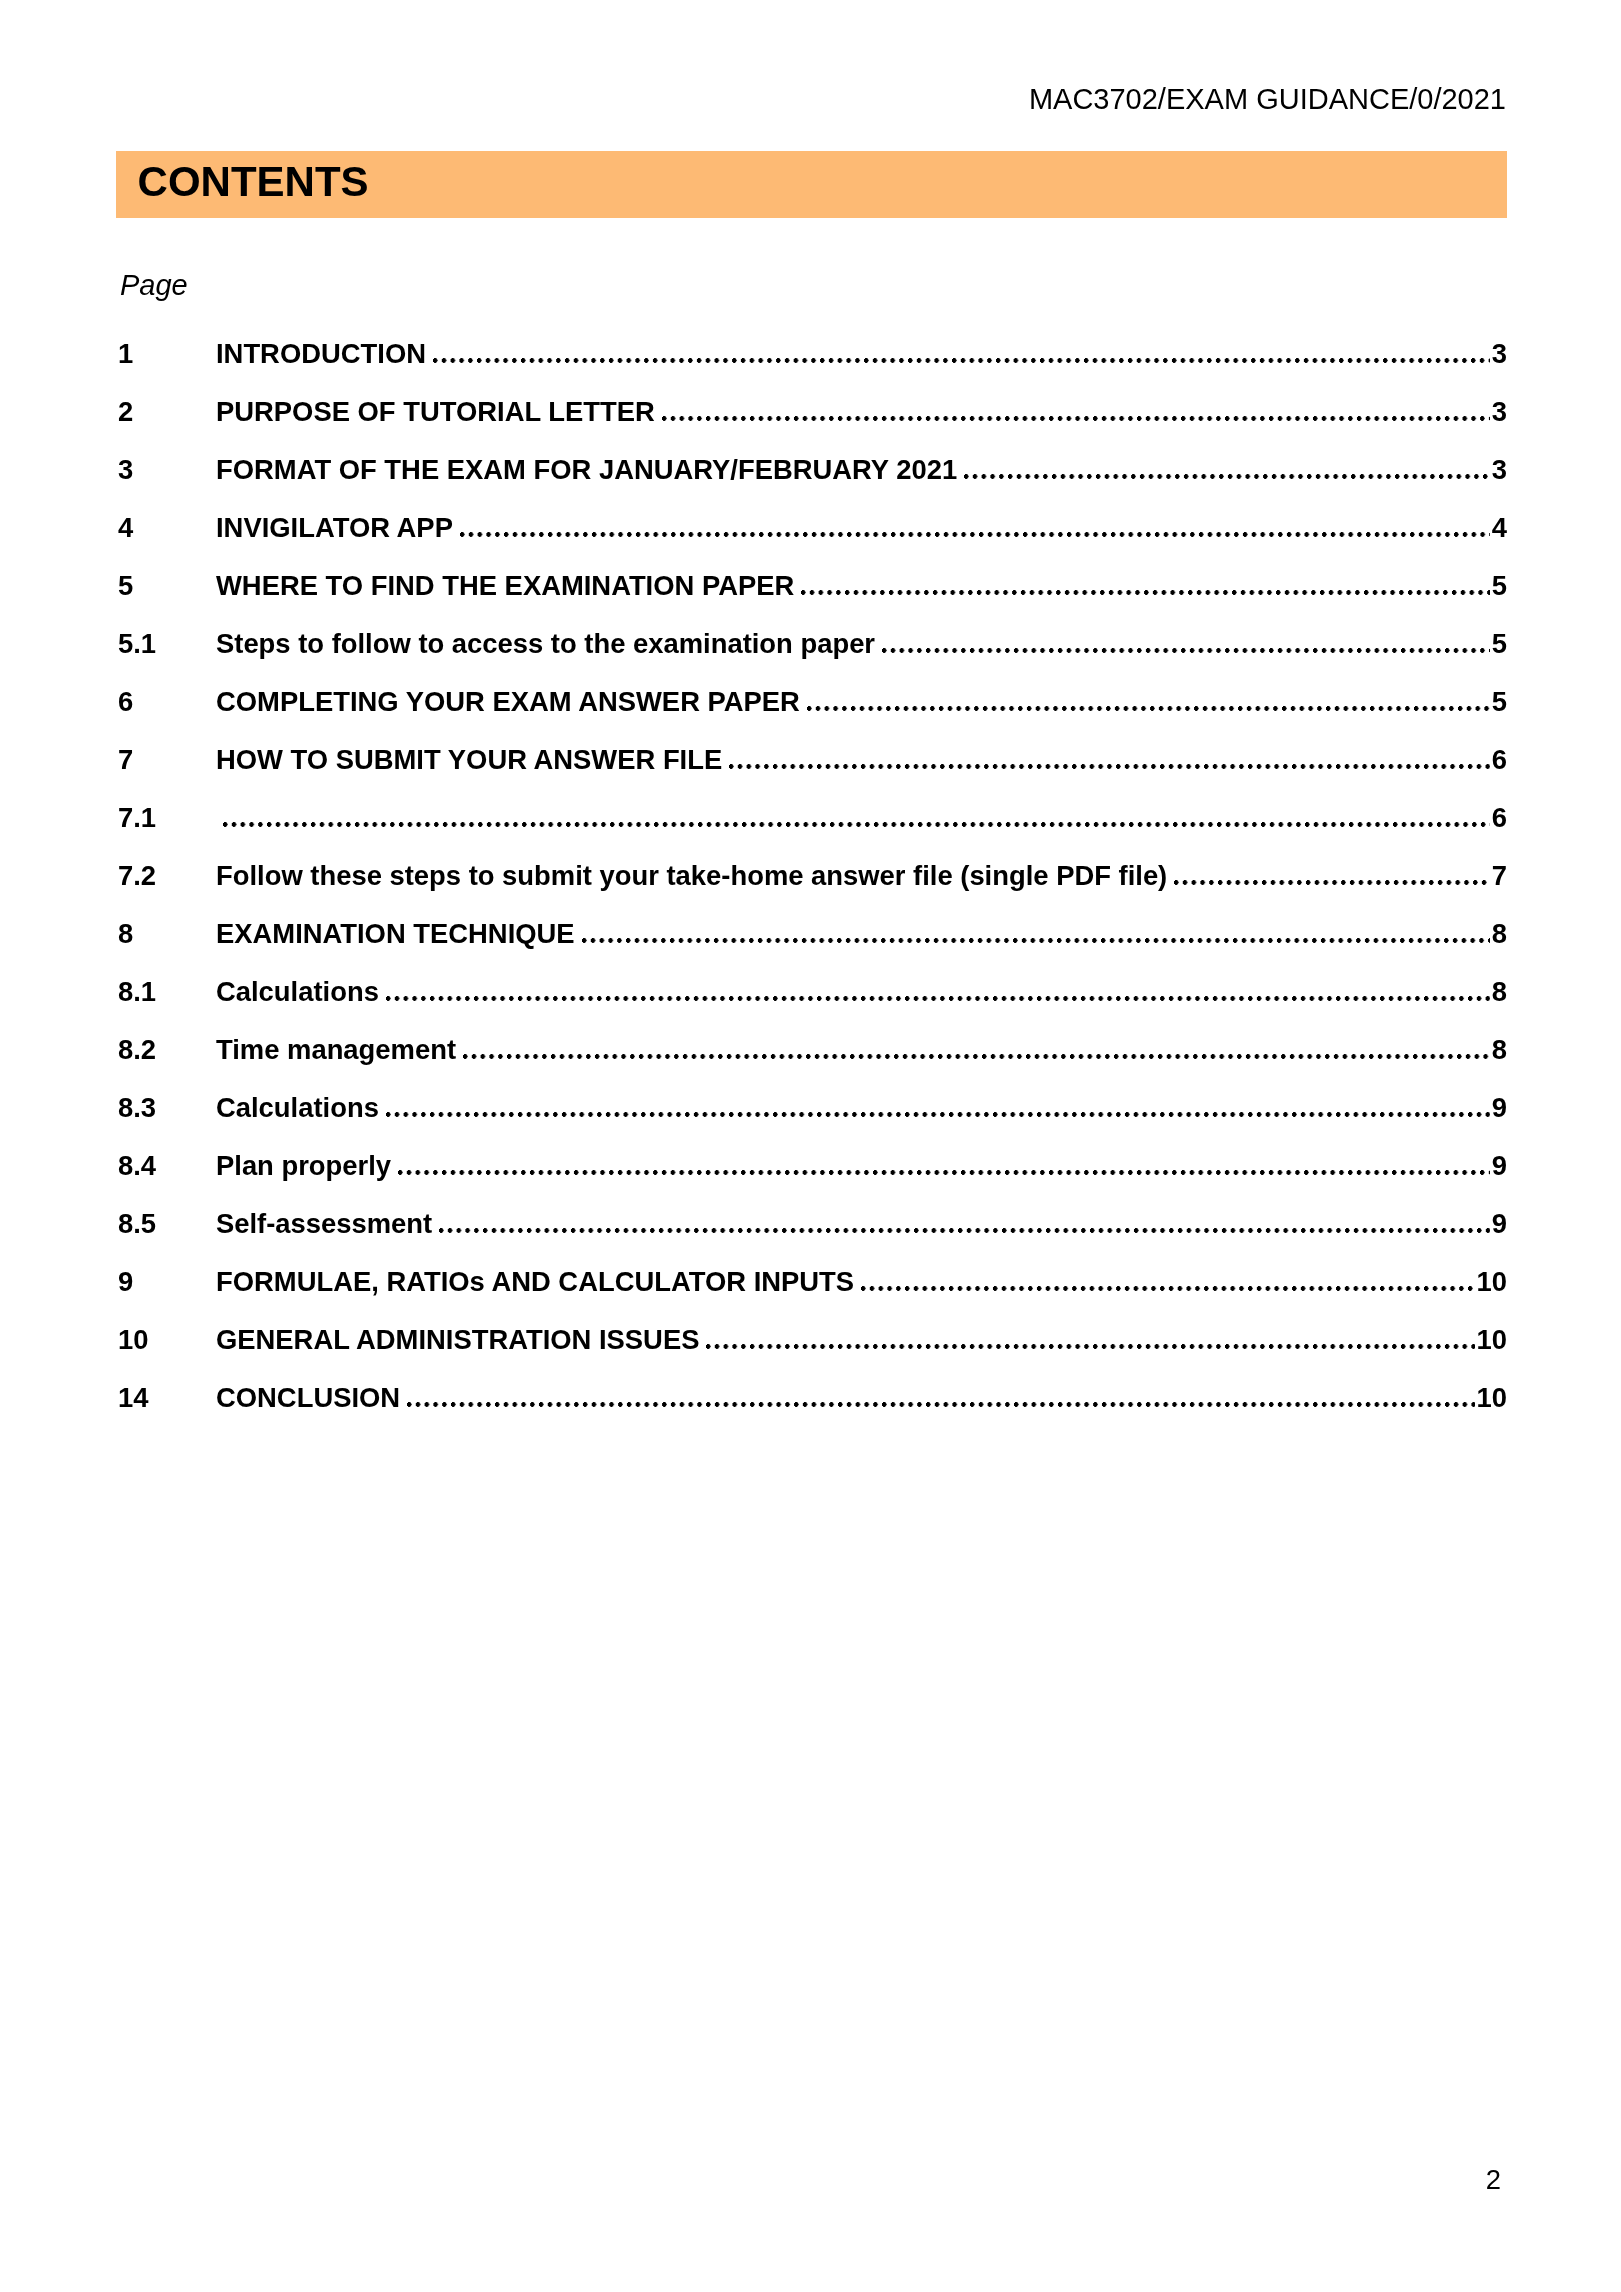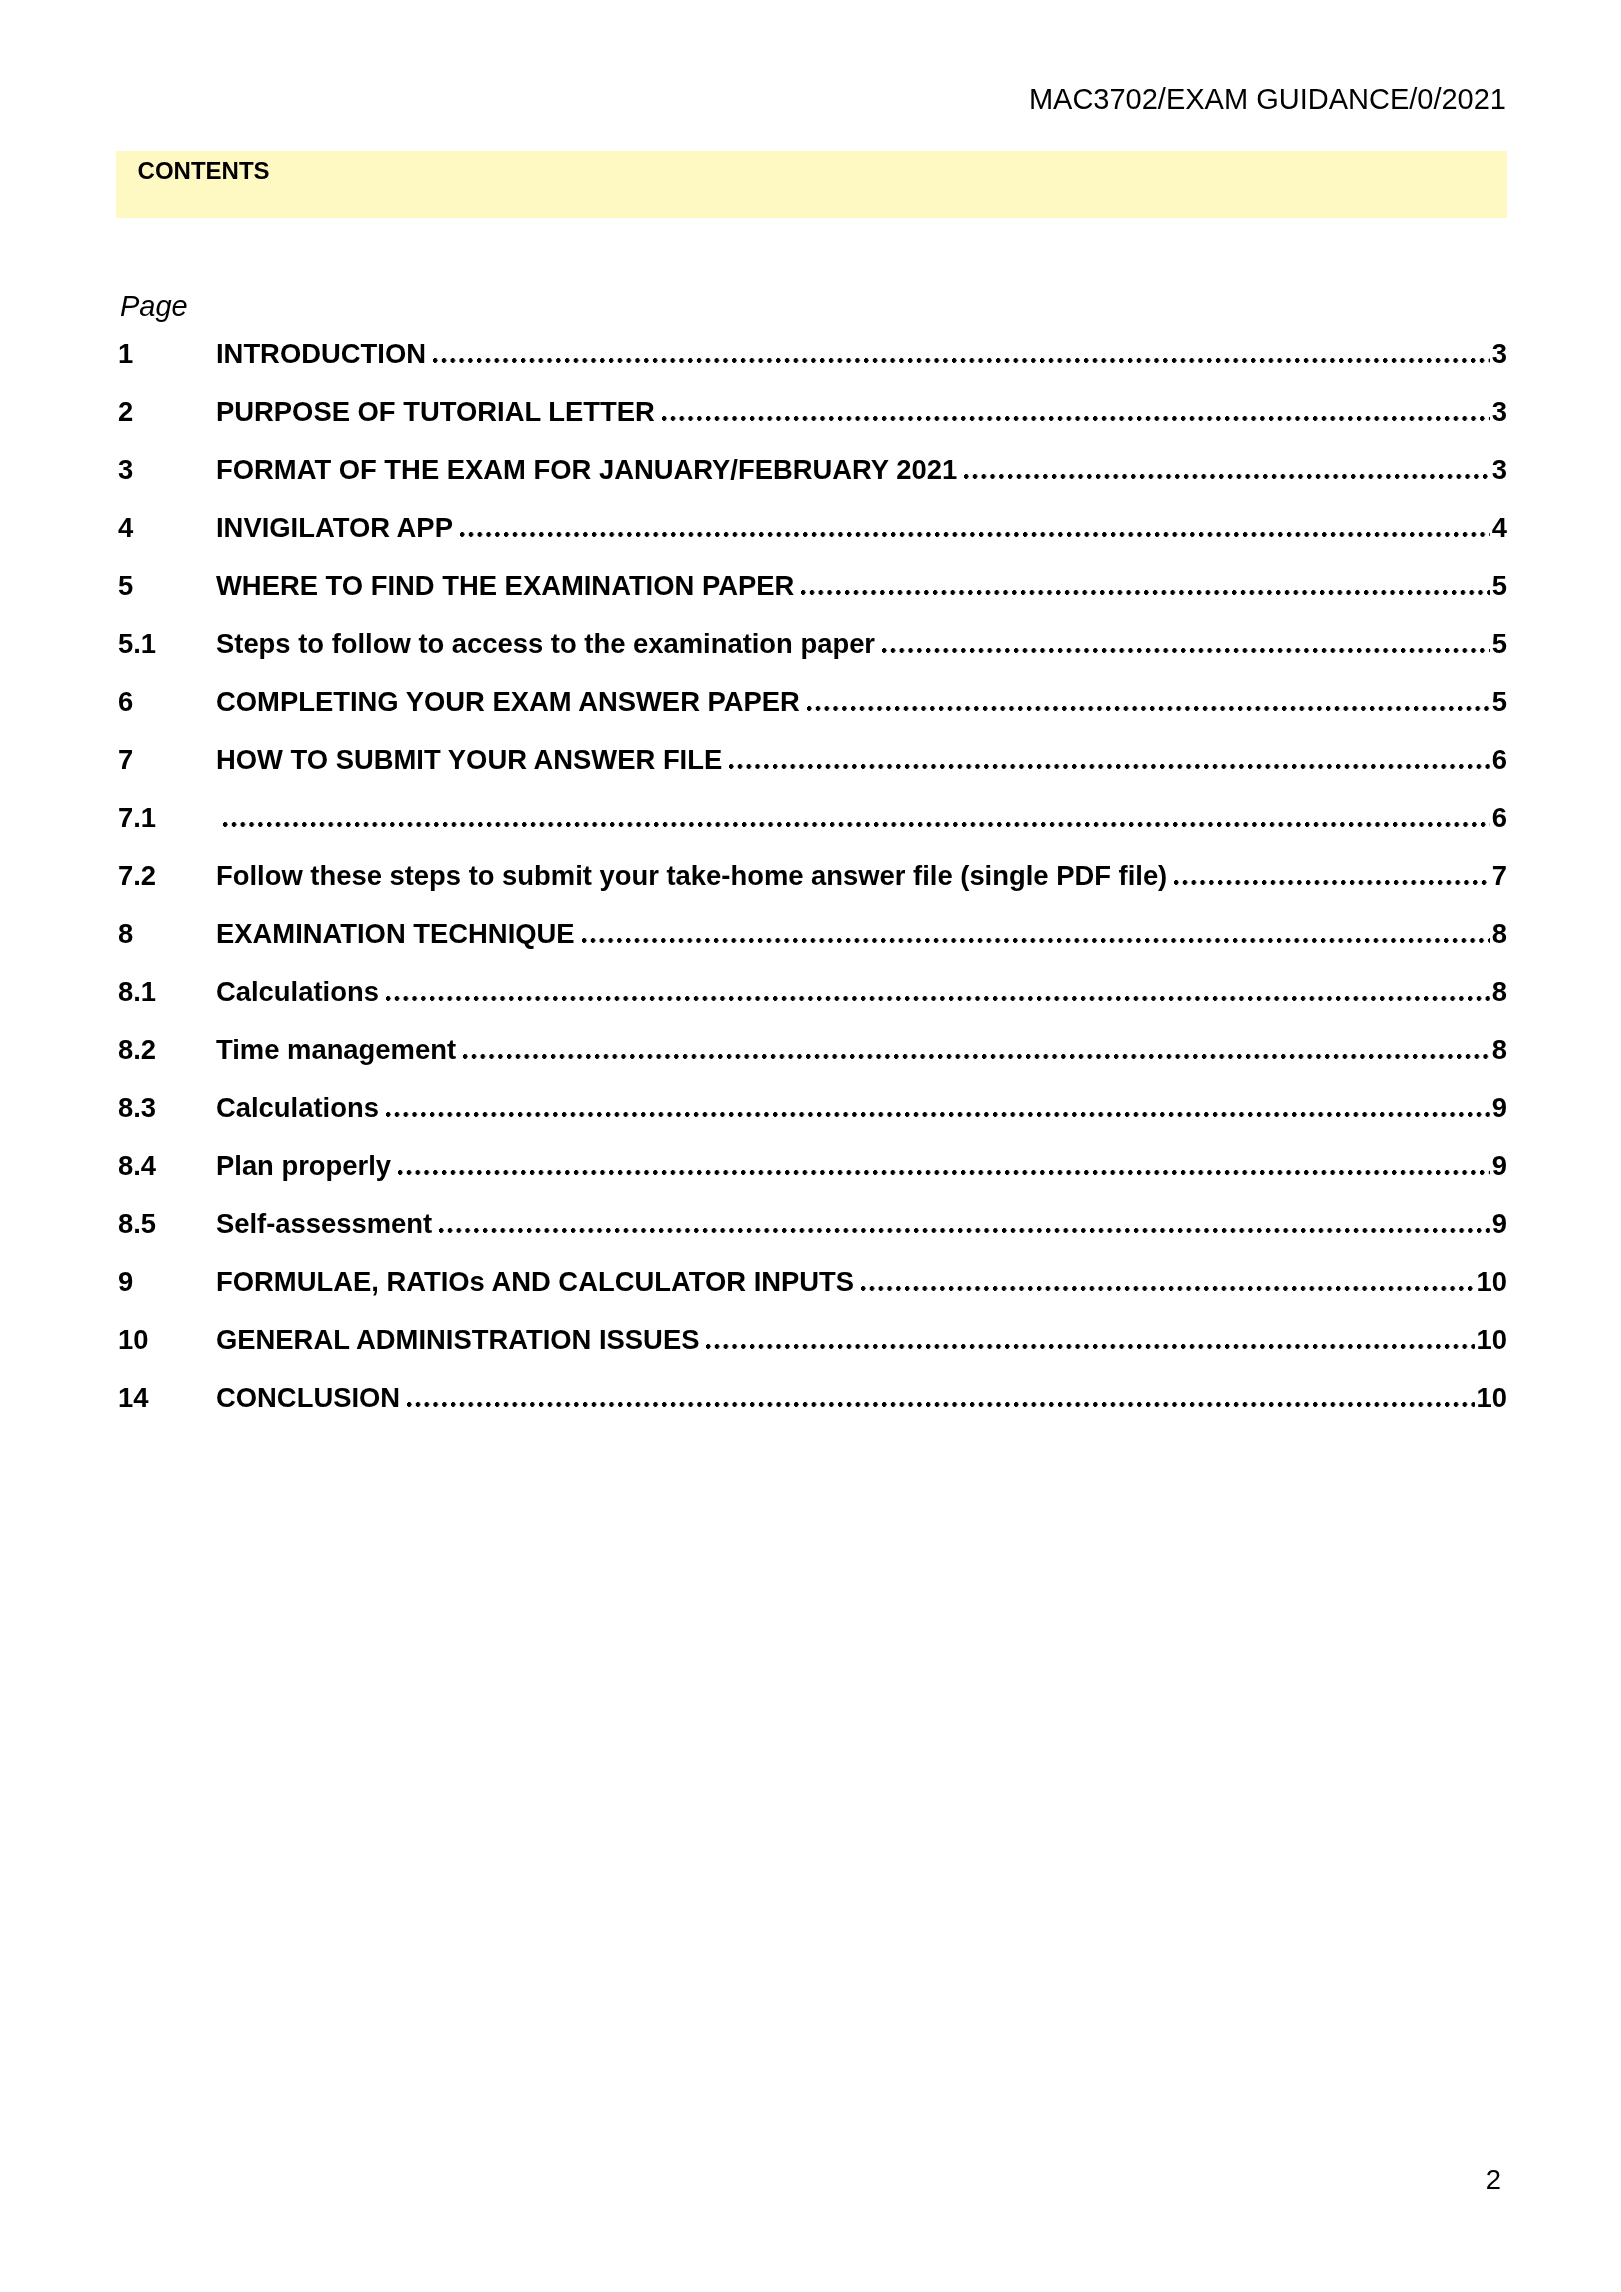--- a/index.html
+++ b/index.html
@@ -23,31 +23,31 @@
     font-weight: normal;
     white-space: nowrap;
     margin-top: 12px;
   }
   .contents-bar {
     position: absolute;
     left: 116px;
     top: 151px;
     width: 1391px;
     height: 67px;
-    background: #fef9c3;
+    background: #fdba74;
     box-sizing: border-box;
     padding: 5.9px 0 0 21.6px;
-    font-size: 24px;
+    font-size: 42px;
     font-weight: bold;
     line-height: 1.2;
   }
   .page-col-label {
     position: absolute;
     left: 120px;
-    top: 290px;
+    top: 269px;
     font-size: 29px;
     font-style: italic;
   }
   .toc {
     position: absolute;
     left: 118px;
     top: 325px;
     width: 1389px;
   }
   .toc-row {

